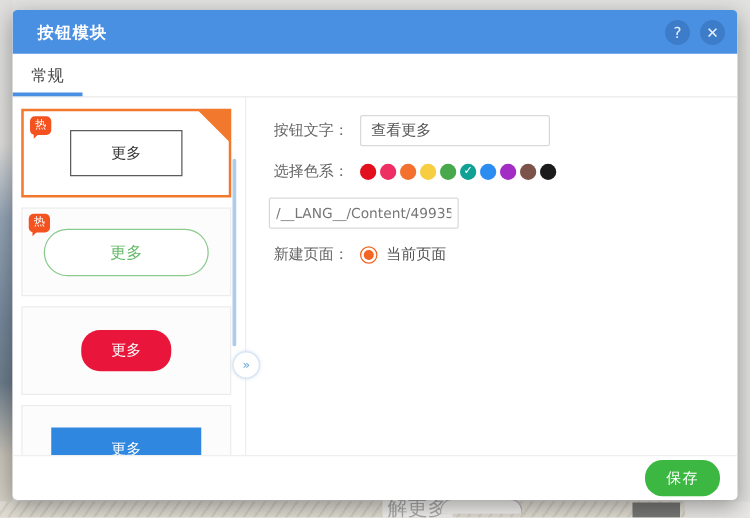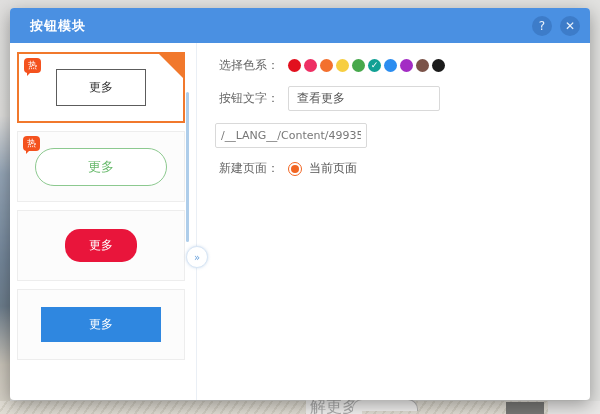--- a/index.html
+++ b/index.html
@@ -91,20 +91,24 @@
 <div class="bg-dim"></div>
 
 <div class="dialog">
 
   <div class="hdr">
     <span class="hdr-title">按钮模块</span>
     <span class="hdr-btn">?</span>
     <span class="hdr-btn">✕</span>
   </div>
 
+  <div class="tabs">
+    <span class="tab">常规</span>
+    <span class="tab-line"></span>
+  </div>
 
   <div class="bodyarea">
 
     <div class="left">
 
       <div class="pv pv-selected">
         <span class="badge">热</span>
         <span class="corner"></span>
 
         <span class="btn-outline">更多</span>
@@ -124,20 +128,25 @@
       </div>
 
       <div class="scroll-thumb"></div>
     </div>
 
     <div class="collapse">»</div>
 
     <div class="right">
 
       <div class="row">
+        <span class="row-label">按钮文字：</span>
+        <input class="txt-input" type="text" value="查看更多" style="">
+      </div>
+
+      <div class="row">
         <span class="row-label">选择色系：</span>
         <span class="dots">
           <span class="dot" style="background-color: rgb(226, 16, 30);">
               <span class="dot-check"></span>
             </span>
           <span class="dot" style="background-color: rgb(238, 47, 99);">
               <span class="dot-check"></span>
             </span>
           <span class="dot" style="background-color: rgb(243, 112, 46);">
               <span class="dot-check"></span>
@@ -157,38 +166,36 @@
           <span class="dot" style="background-color: rgb(163, 44, 196);">
               <span class="dot-check"></span>
             </span>
           <span class="dot" style="background-color: rgb(123, 83, 73);">
               <span class="dot-check"></span>
             </span>
           <span class="dot" style="background-color: rgb(27, 27, 27);">
               <span class="dot-check"></span>
             </span>
         </span>
-      </div>
-
-      <div class="row">
-        <span class="row-label">按钮文字：</span>
-        <input class="txt-input" type="text" value="查看更多" style="">
       </div>
 
       <div class="row">
         <input class="txt-input link-input" type="text" value="/__LANG__/Content/499355.htm" style="">
       </div>
 
       <div class="row">
         <span class="row-label">新建页面：</span>
         <span class="radios">
           <span class="radio-opt">
             <span class="radio on"></span>
             <span>当前页面</span>
           </span>
         </span>
       </div>
 
     </div>
   </div>
 
+  <div class="footer">
+    <button class="save-btn">保存</button>
+  </div>
 
 </div>
 
 </body></html>

